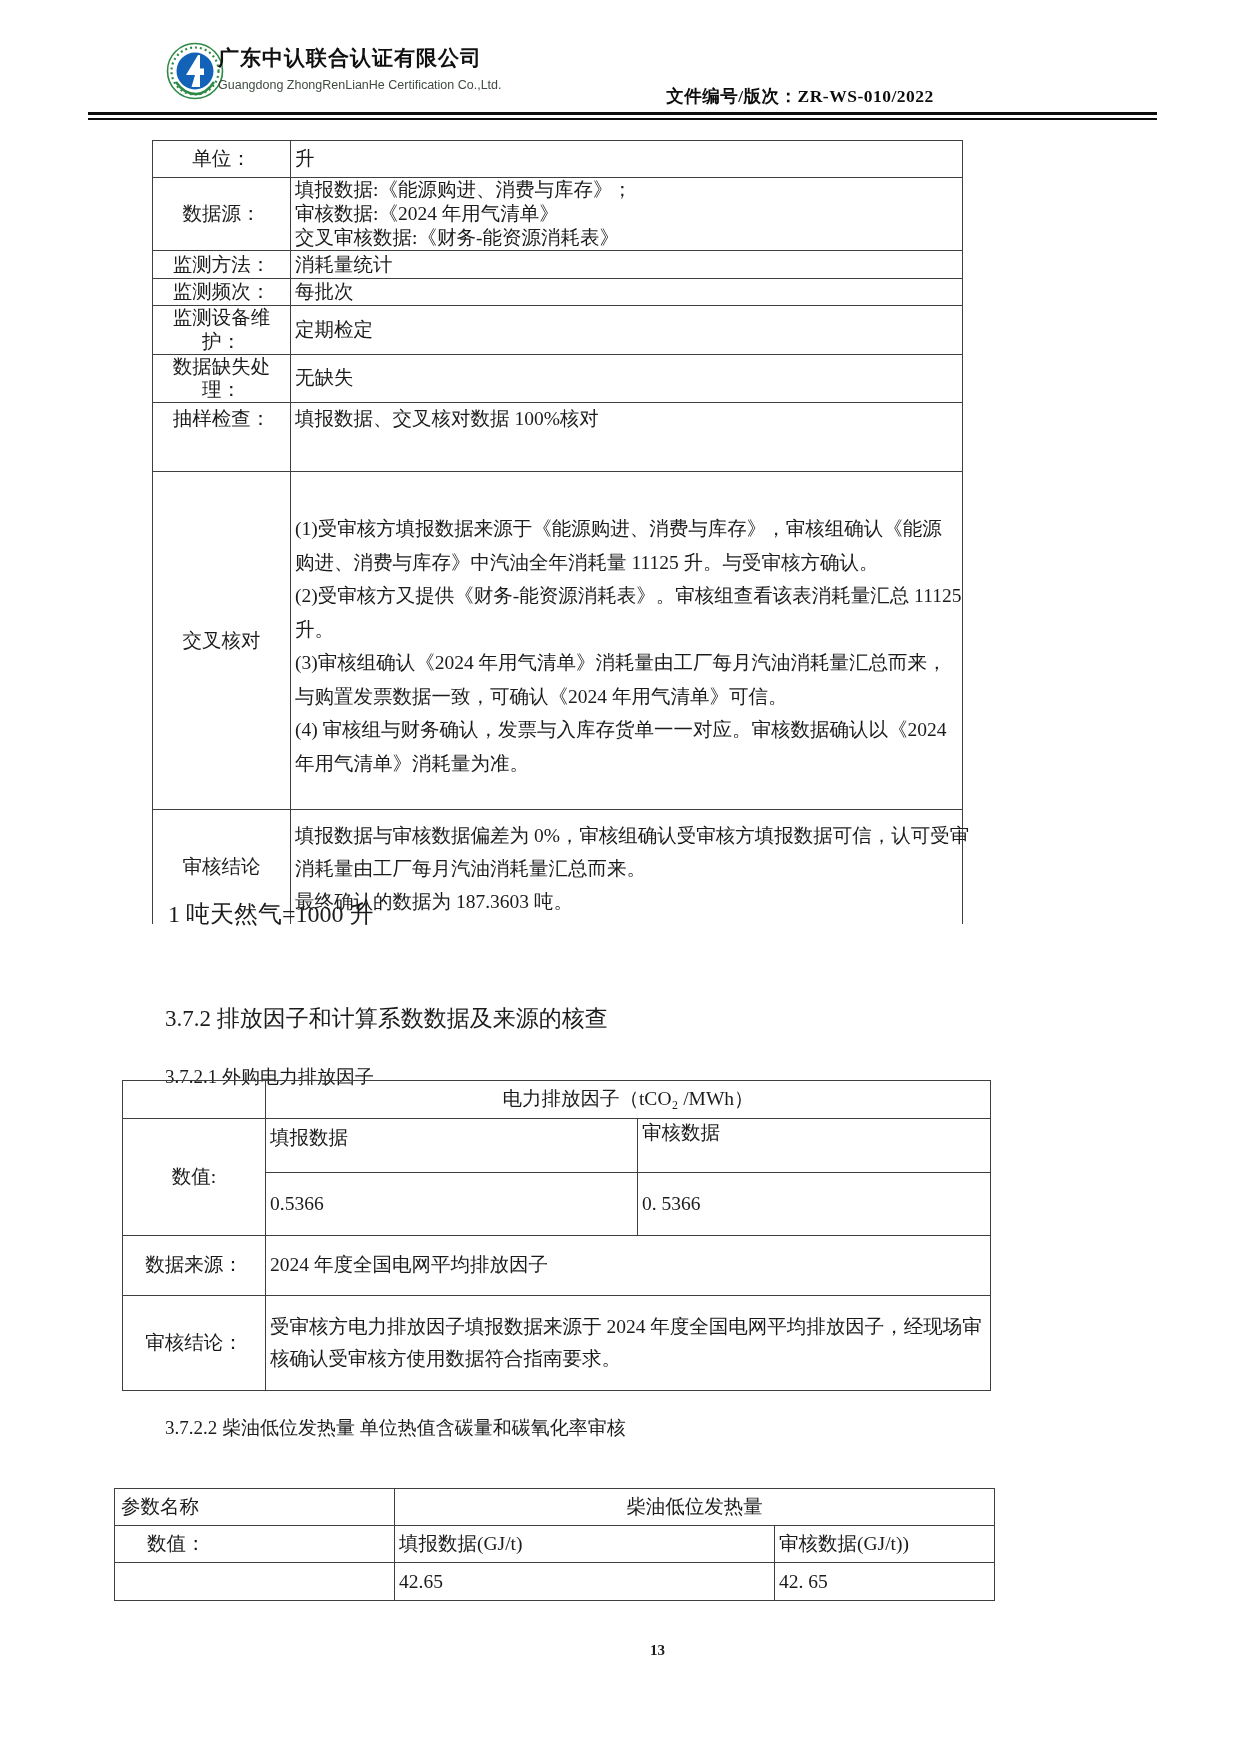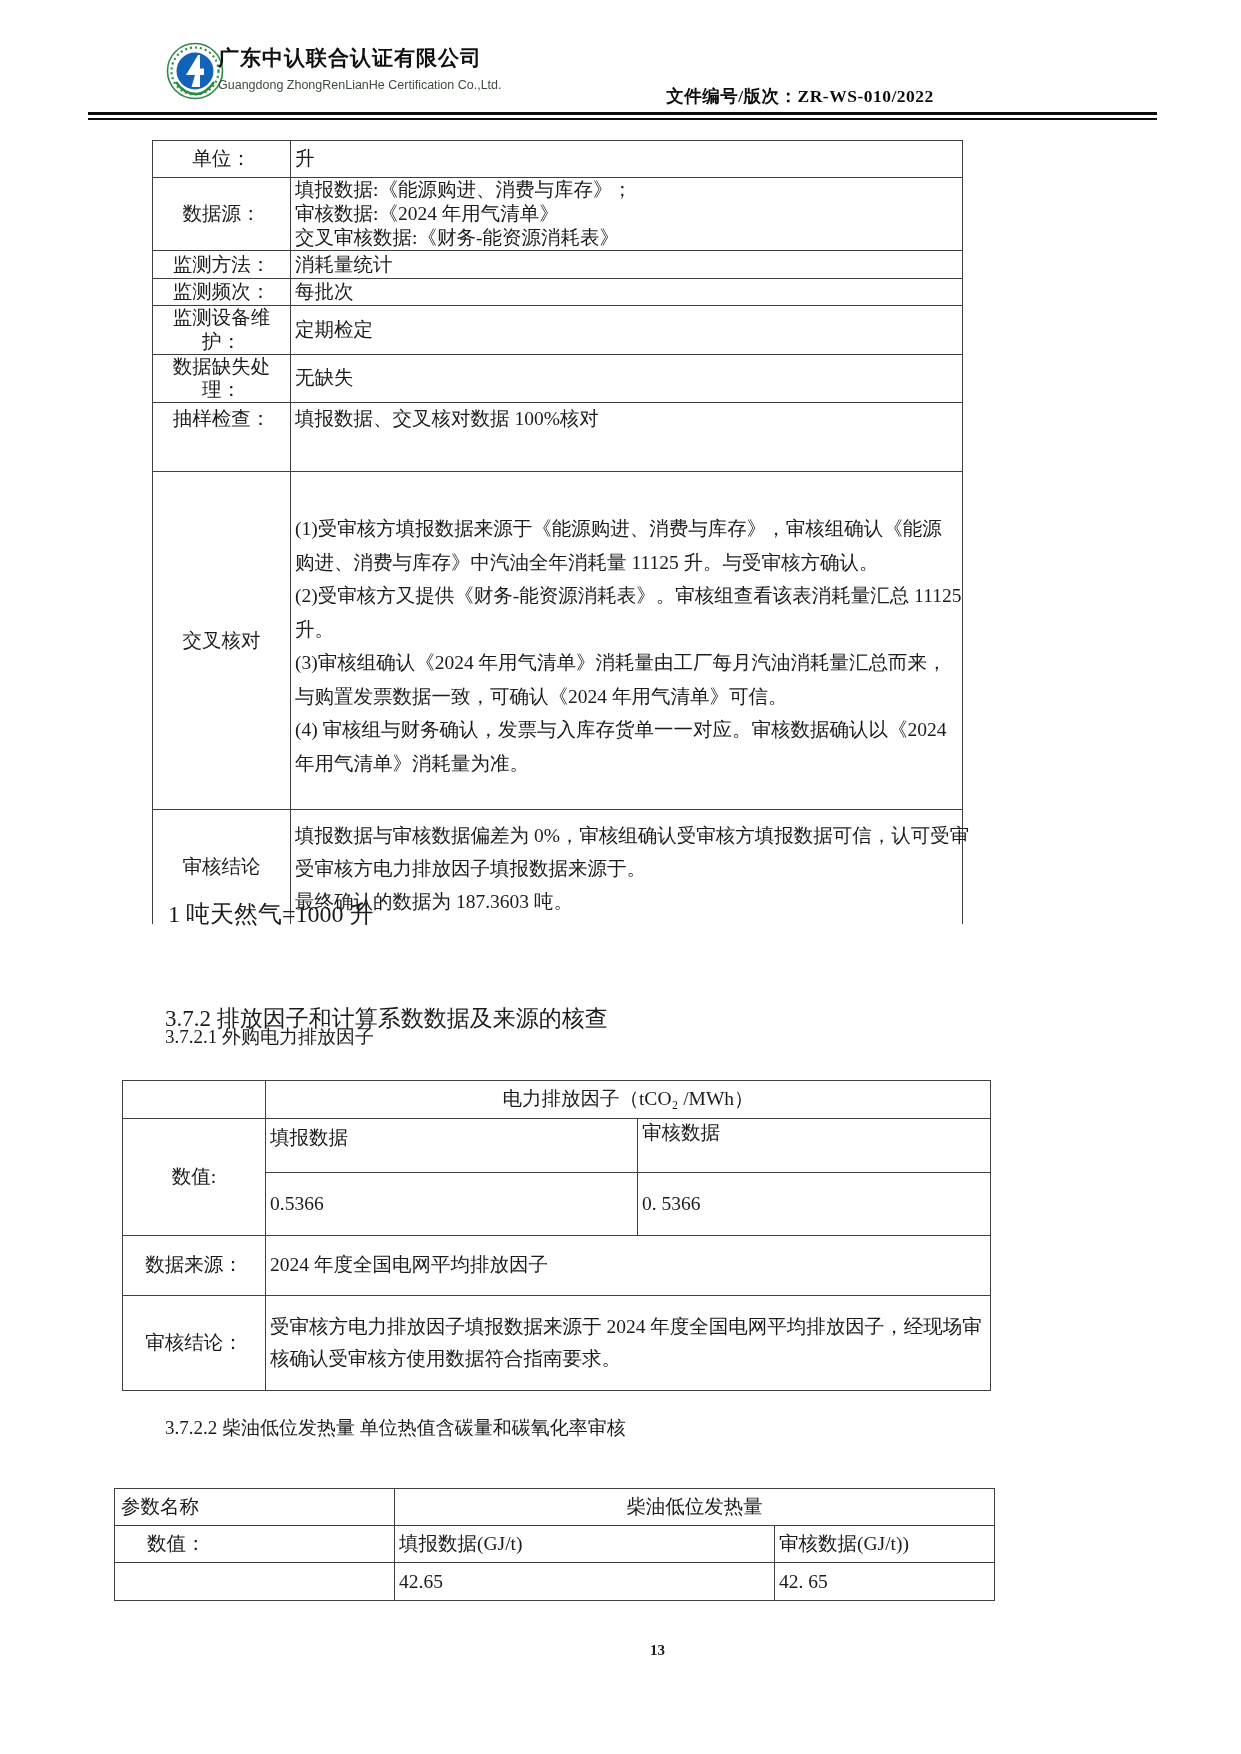--- a/index.html
+++ b/index.html
@@ -114,31 +114,31 @@
         <div>(3)审核组确认《2024 年用气清单》消耗量由工厂每月汽油消耗量汇总而来，</div>
         <div>与购置发票数据一致，可确认《2024 年用气清单》可信。</div>
         <div>(4) 审核组与财务确认，发票与入库存货单一一对应。审核数据确认以《2024</div>
         <div>年用气清单》消耗量为准。</div>
       </td>
     </tr>
     <tr class="concl" style="height:114px">
       <td class="lbl">审核结论</td>
       <td class="val top" style="padding-top:9px;">
         <div class="line">填报数据与审核数据偏差为 0%，审核组确认受审核方填报数据可信，认可受审</div>
-        <div class="line">受审核方电力排放因子填报数据来源于。</div>
+        <div class="line">消耗量由工厂每月汽油消耗量汇总而来。</div>
         <div class="line">最终确认的数据为 187.3603 吨。</div>
       </td>
     </tr>
   </tbody>
     </table>
 
   <div class="abs note" style="left:168px;top:898px;">1 吨天然气=1000 升</div>
 
   <div class="abs h372" style="left:165px;top:1003px;">3.7.2 排放因子和计算系数数据及来源的核查</div>
-  <div class="abs h-sub" style="left:165px;top:1024px;">3.7.2.1 外购电力排放因子</div>
+  <div class="abs h-sub" style="left:165px;top:1064px;">3.7.2.1 外购电力排放因子</div>
 
   <table class="t2 abs" style="left:122px;top:1080px;width:868px;">
     <colgroup>
         <col style="width:143px">
         <col style="width:372px">
         <col style="width:353px">
       </colgroup>
     <tbody>
         <tr style="height:38px">
       <td></td>

